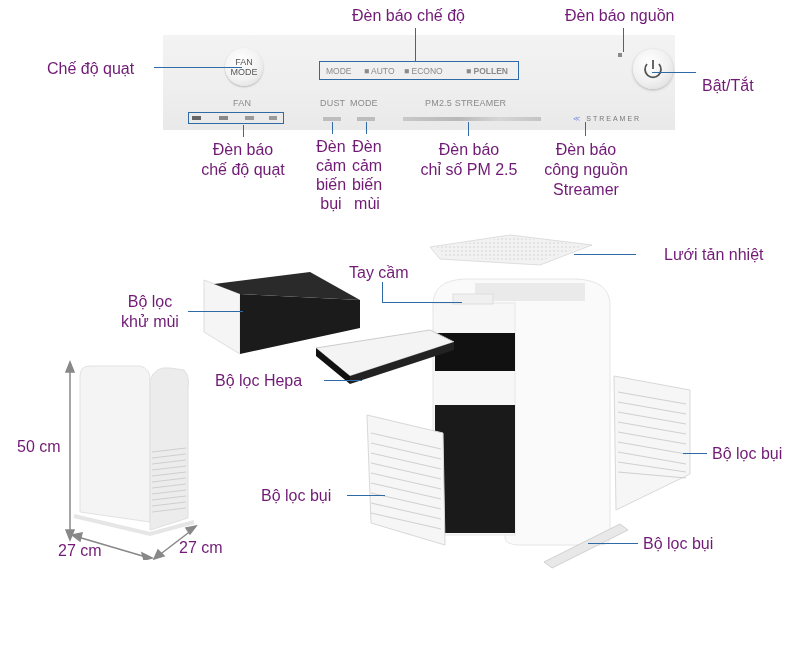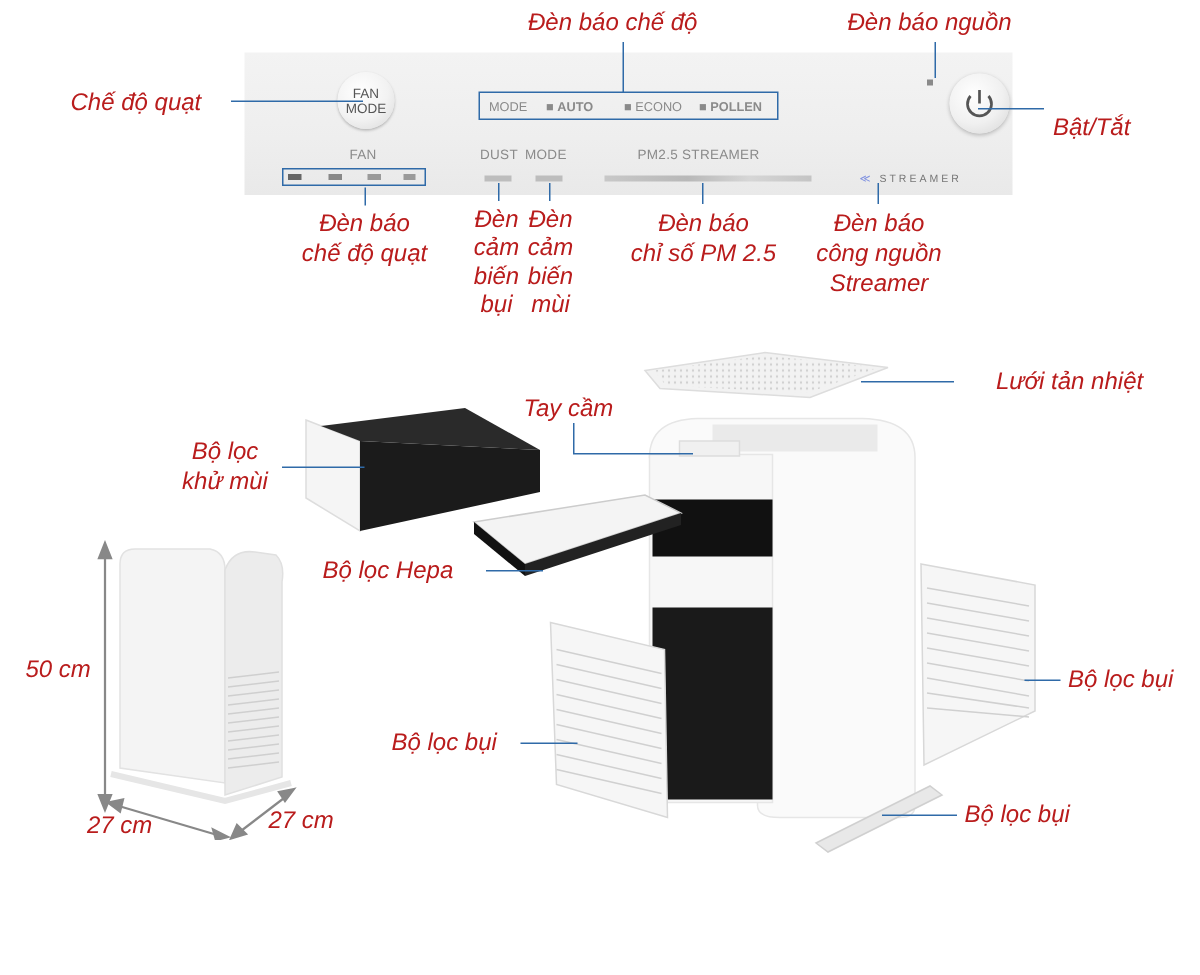--- a/index.html
+++ b/index.html
@@ -1,19 +1,19 @@
 <!DOCTYPE html>
 <html><head>
 <meta charset="utf-8">
 <style>
   * { box-sizing: border-box; margin: 0; padding: 0; }
   html, body { width: 800px; height: 650px; background: #ffffff; overflow: hidden; }
   body { position: relative; font-family: "Liberation Sans", "DejaVu Sans", sans-serif; color: #555; }
 
-  .lbl { position: absolute; font-size: 16px; color: #b91c1c; line-height: 20px; font-weight: 300; white-space: nowrap; font-style: italic; }
+  .lbl { position: absolute; font-size: 16px; color: #701a75; line-height: 20px; font-weight: 300; white-space: nowrap; }
   .lbl.center { text-align: center; }
   .ln { position: absolute; background: #2f6aa8; }
   .hl { height: 1px; }
   .vl { width: 1px; }
 
   
   .panel { position: absolute; left: 163px; top: 35px; width: 512px; height: 95px;
     background: linear-gradient(180deg,#f3f3f3 0%,#eeeeee 60%,#e9e9e9 100%); }
   .panel .ptxt { position: absolute; font-size: 9px; color: #8a8a8a; letter-spacing: 0.2px; }
   .fan-btn { position: absolute; left: 62px; top: 13px; width: 38px; height: 38px; border-radius: 50%;
@@ -35,22 +35,22 @@
   .shape { position: absolute; }
 </style>
 </head>
 <body>
 
 <div class="panel">
   <div class="fan-btn"><span style="white-space:pre-line">FAN
 MODE</span></div>
   <div class="mode-box">
     <span style="left:6px">MODE</span>
-    <span style="left:44px">■ <b style="font-weight:bold">AUTO</b></span>
-    <span style="left:96px">■ <b style="font-weight:normal">ECONO</b></span>
+    <span style="left:44px">■ <b style="font-weight:normal">AUTO</b></span>
+    <span style="left:84px">■ <b style="font-weight:normal">ECONO</b></span>
     <span style="left:146px">■ <b style="font-weight:bold">POLLEN</b></span>
   </div>
   <div class="pwr-led"></div>
   <div class="power-btn">
     <svg width="40" height="40" viewBox="0 0 40 40">
       <path d="M14 15 A8 8 0 1 0 26 15" fill="none" stroke="#555" stroke-width="1.8"></path>
       <line x1="20" y1="11" x2="20" y2="20" stroke="#555" stroke-width="1.8"></line>
     </svg>
   </div>
   <div class="ptxt" style="left:70px;top:63px">FAN</div>

